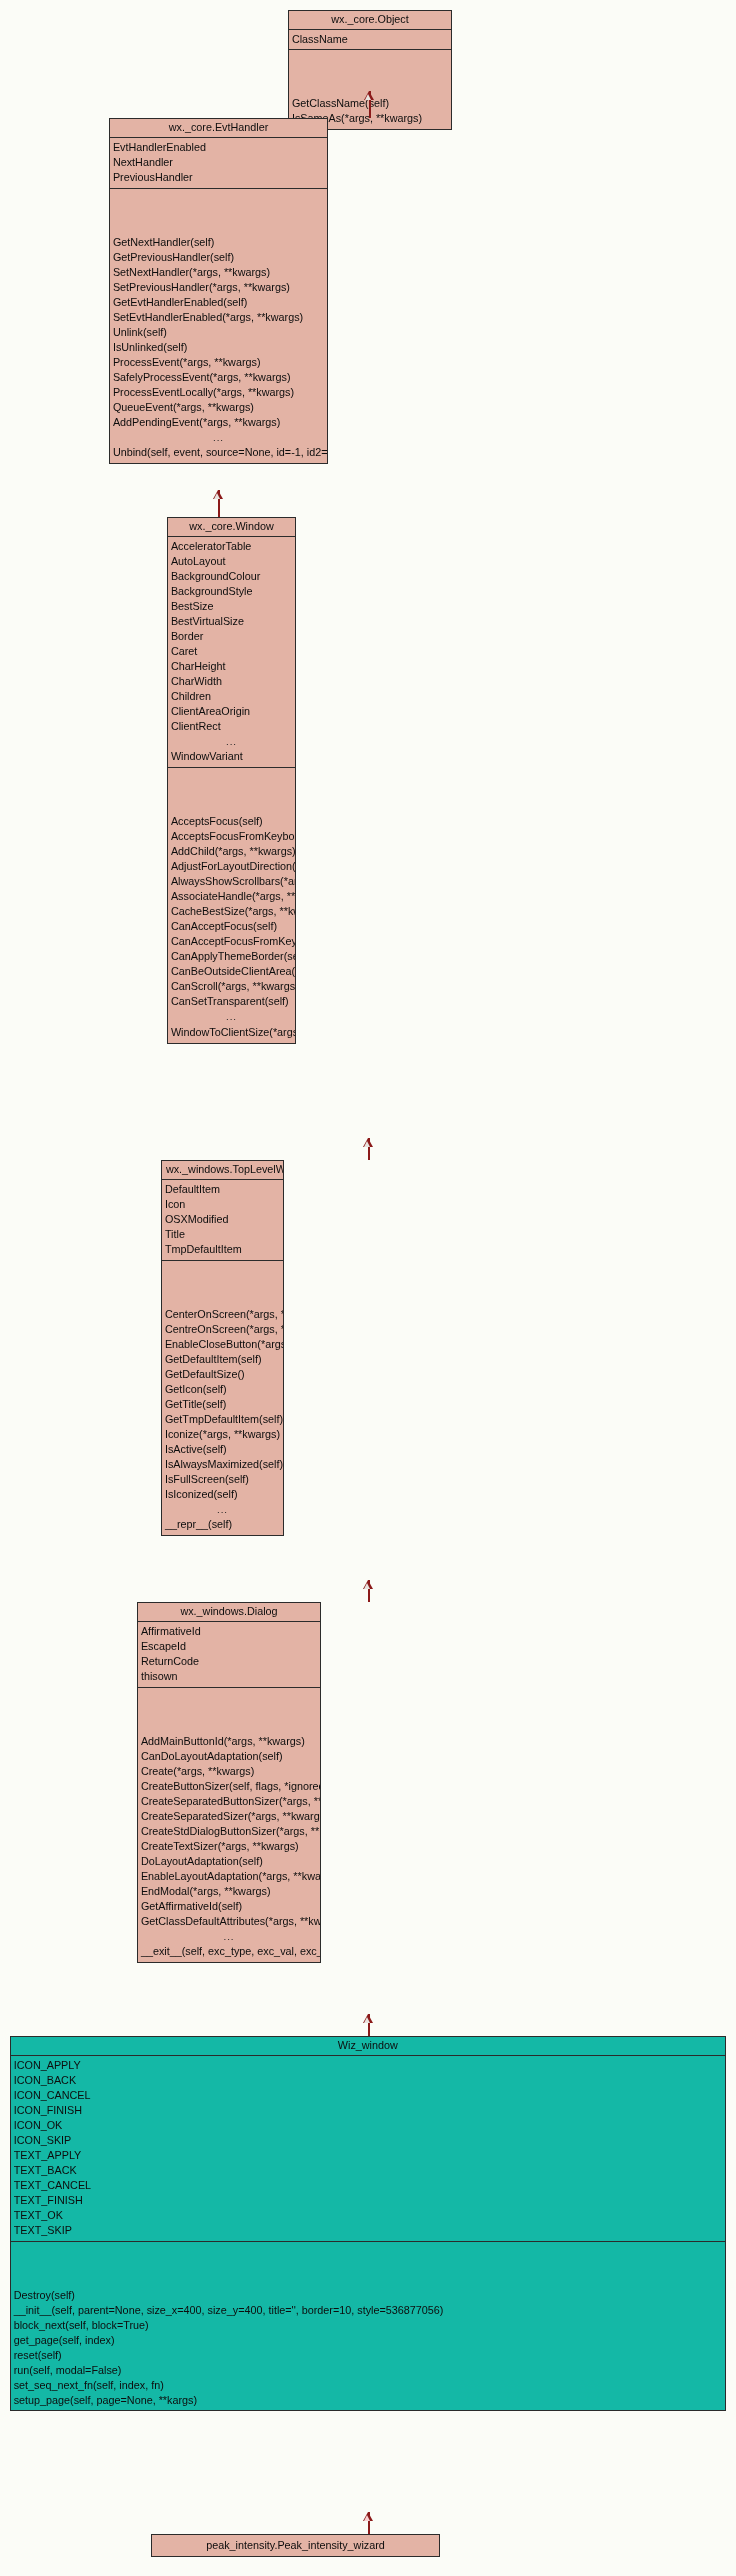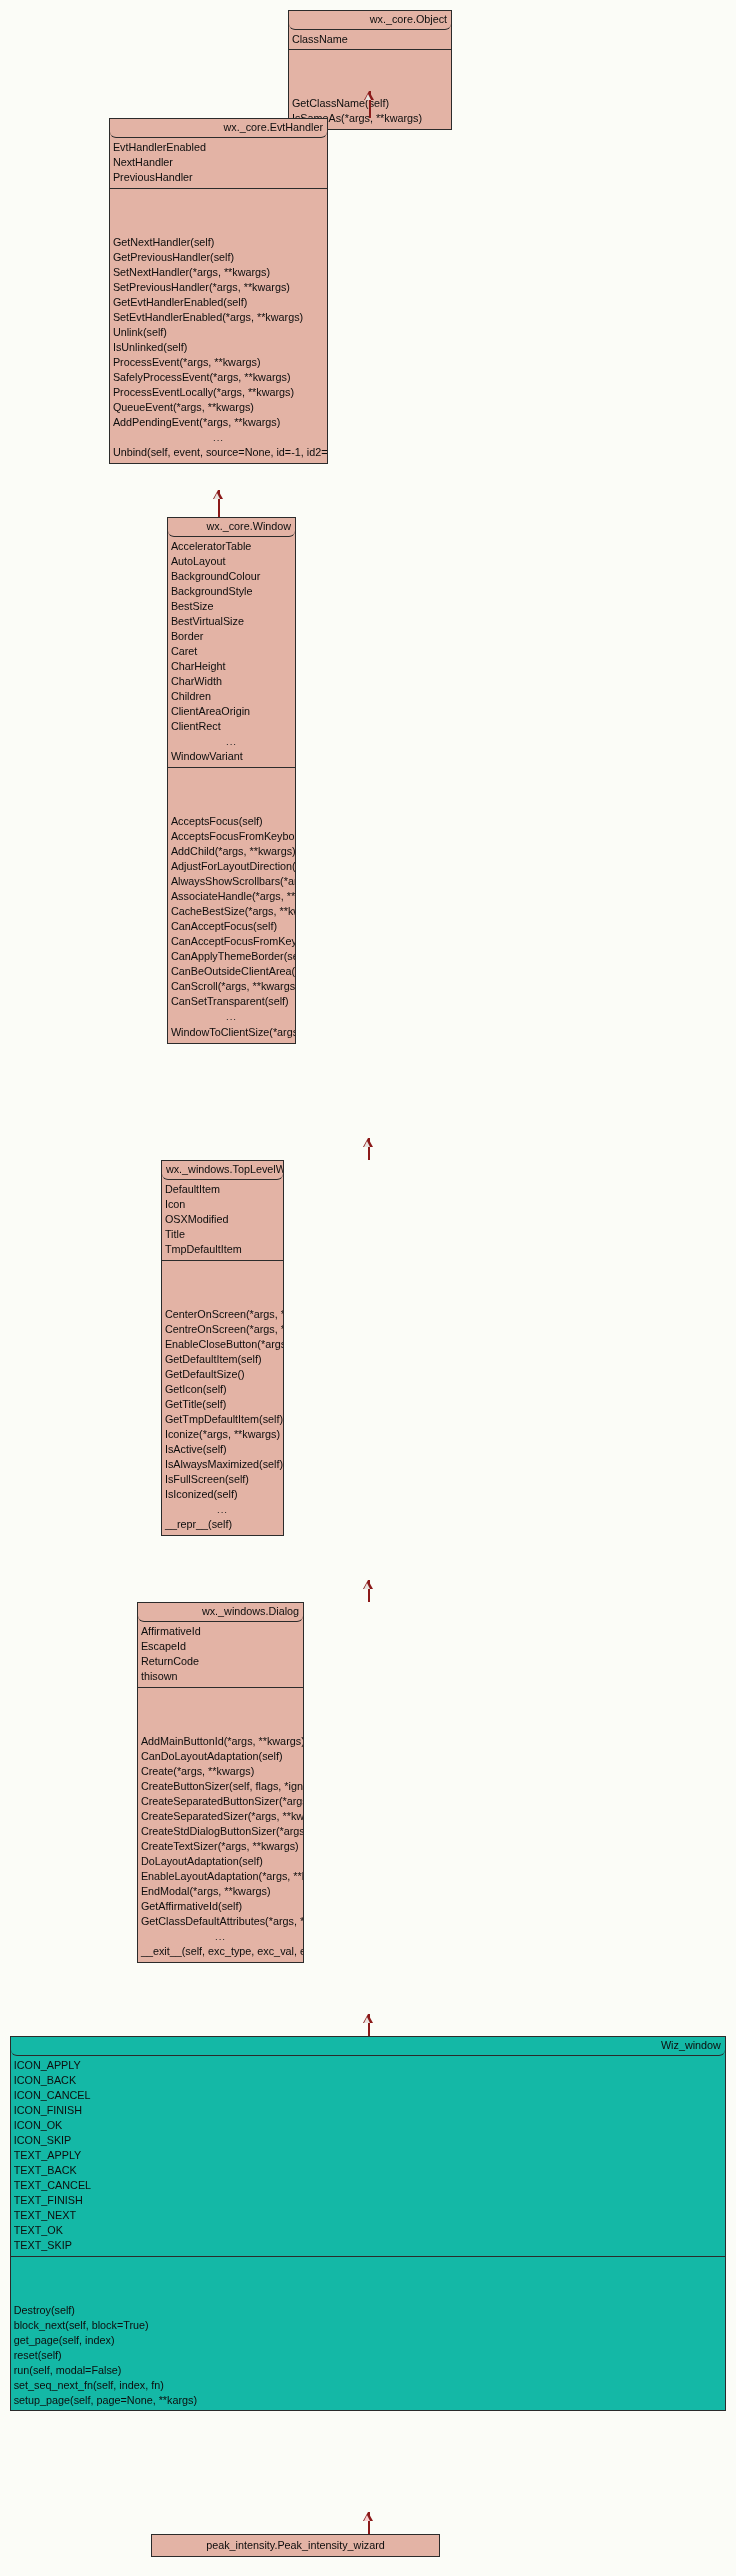--- a/index.html
+++ b/index.html
@@ -24,28 +24,27 @@
     position: absolute;
     box-sizing: border-box;
     border: 1.5px solid #2b2b2b;
     background: #e3b3a5;
     color: #0d0d0d;
   }
   .uml-class.pink {
     background: #14b8a6;
   }
   .cls-title {
-    text-align: right;
+    text-align: center;
     font-size: 10.8px;
     line-height: 14.7px;
     padding: 1px 3.9px 2px 3.9px;
     border-bottom: 1.5px solid #2b2b2b;
     white-space: nowrap;
     overflow: hidden;
-    border-radius: 6px;
   }
   .cls-section {
     padding: 2px 0 2.9px 0;
     border-bottom: 1.5px solid #2b2b2b;
   }
   .cls-section:last-child {
     border-bottom: none;
     margin-top: 44px;
   }
   .cls-row {
@@ -237,21 +236,21 @@
     </div>
   </div>
 
   <div class="inherit" style="left:368px; top:1580px; height:21.6px;">
     <div class="stem" style="height:21.6px;"></div>
     <div class="arrowhead" style="left:-4.9px; top:0px;">
         <span class="inner"></span>
       </div>
   </div>
 
-  <div class="uml-class" id="box-dialog" style="left:137px; top:1602px; width:167px;">
+  <div class="uml-class" id="box-dialog" style="left:137px; top:1602px; width:184px;">
     <div class="cls-title">wx._windows.Dialog</div>
     <div class="cls-section">
       <div class="cls-row">AffirmativeId</div>
       <div class="cls-row">EscapeId</div>
       <div class="cls-row">ReturnCode</div>
       <div class="cls-row">thisown</div>
     </div>
     <div class="cls-section">
       <div class="cls-row">AddMainButtonId(*args, **kwargs)</div>
       <div class="cls-row">CanDoLayoutAdaptation(self)</div>
@@ -284,26 +283,26 @@
       <div class="cls-row">ICON_APPLY</div>
       <div class="cls-row">ICON_BACK</div>
       <div class="cls-row">ICON_CANCEL</div>
       <div class="cls-row">ICON_FINISH</div>
       <div class="cls-row">ICON_OK</div>
       <div class="cls-row">ICON_SKIP</div>
       <div class="cls-row">TEXT_APPLY</div>
       <div class="cls-row">TEXT_BACK</div>
       <div class="cls-row">TEXT_CANCEL</div>
       <div class="cls-row">TEXT_FINISH</div>
-      <div class="cls-row">TEXT_NEXT</div>
       <div class="cls-row">TEXT_OK</div>
       <div class="cls-row">TEXT_SKIP</div>
     </div>
     <div class="cls-section">
       <div class="cls-row">Destroy(self)</div>
+      <div class="cls-row">__init__(self, parent=None, size_x=400, size_y=400, title='', border=10, style=536877056)</div>
       <div class="cls-row">block_next(self, block=True)</div>
       <div class="cls-row">get_page(self, index)</div>
       <div class="cls-row">reset(self)</div>
       <div class="cls-row">run(self, modal=False)</div>
       <div class="cls-row">set_seq_next_fn(self, index, fn)</div>
       <div class="cls-row">setup_page(self, page=None, **kargs)</div>
     </div>
   </div>
 
   <div class="inherit" style="left:368px; top:2512px; height:21.6px;">

